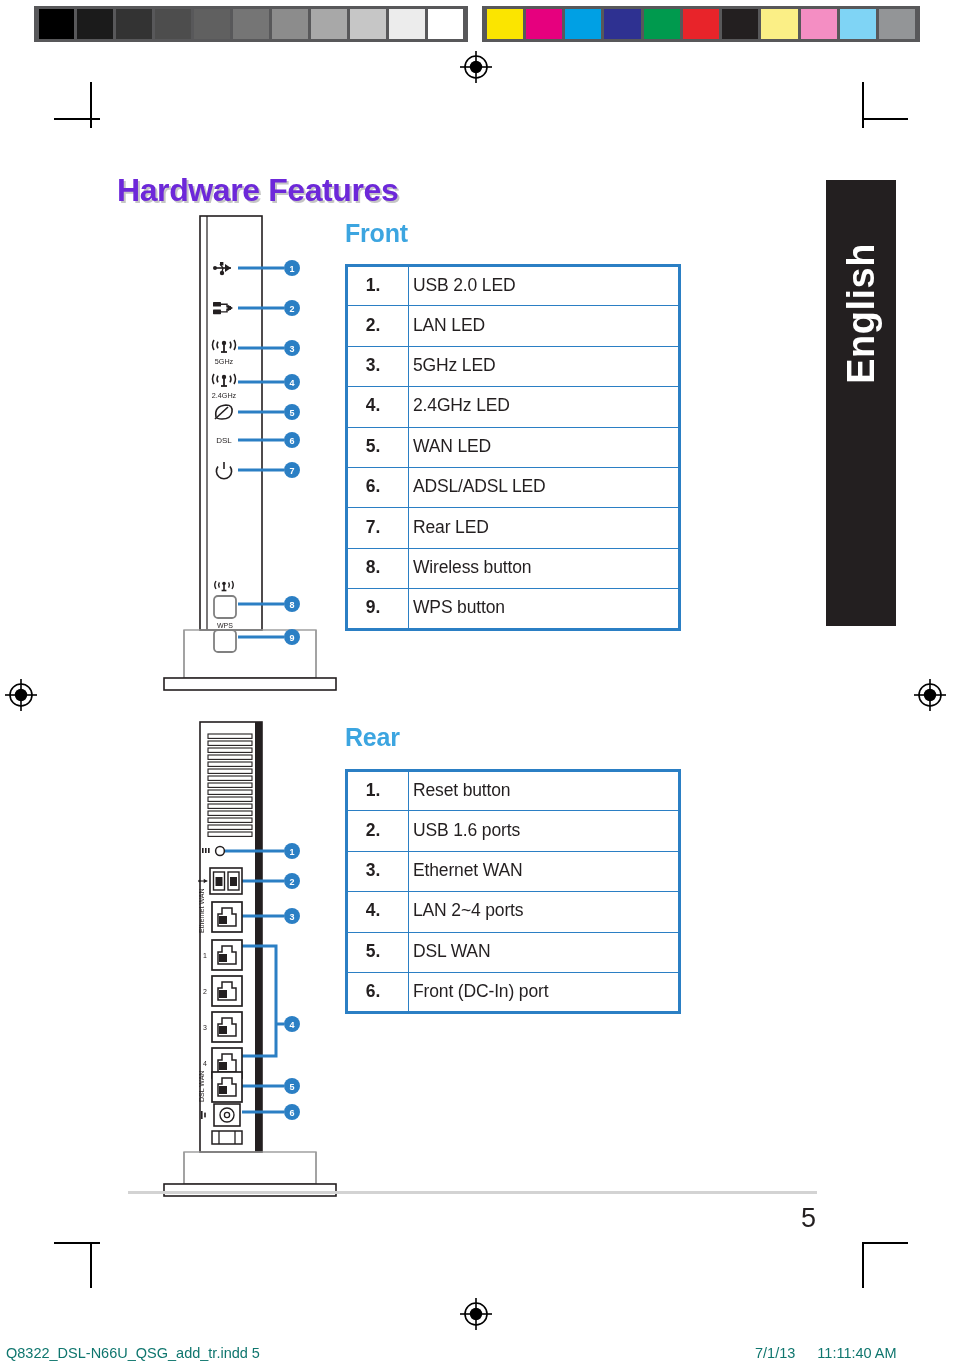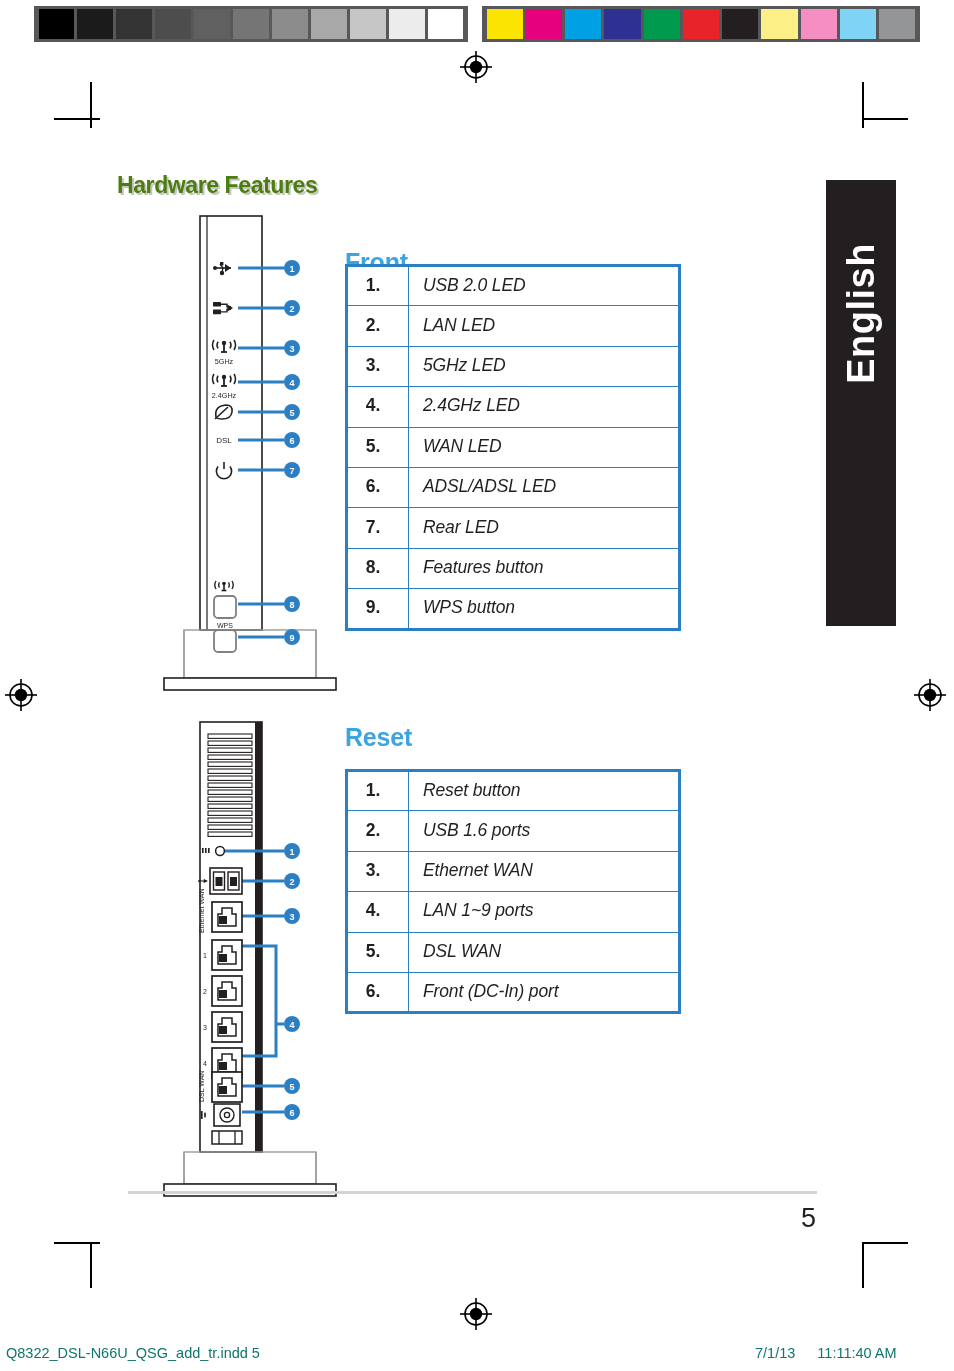--- a/index.html
+++ b/index.html
@@ -46,32 +46,32 @@
     white-space: nowrap;
     color: #ffffff;
     font-size: 38px;
     font-weight: bold;
     letter-spacing: .5px;
   }
 
   
   #title {
     position: absolute; left: 117px; top: 172px;
-    font-size: 23px; font-weight: bold;
-    color: #4d7c0f;
+    font-size: 32px; font-weight: bold;
+    color: #6d28d9;
     letter-spacing: -.4px;
     text-shadow: 2px 2px 0 rgba(150,150,150,.55);
   }
   .sub-head {
     position: absolute;
     font-size: 25px; font-weight: bold;
     color: #3ca5e0;
     letter-spacing: -.2px;
   }
-  #head-front { left: 345px; top: 219px; margin-top: 29px; }
+  #head-front { left: 345px; top: 219px; }
   #head-rear  { left: 345px; top: 723px; }
 
   
   .spec-table {
     position: absolute;
     border: 3px solid #2b7fc4;
     border-collapse: collapse;
     background: #ffffff;
     width: 336px;
   }
@@ -87,24 +87,23 @@
     font-weight: normal;
   }
   .spec-table td.num {
     width: 62px;
     text-align: center;
     font-weight: bold;
     border-left: none;
     padding-right: 10px;
   }
   .spec-table td.txt {
-    padding-left: 14px;
+    padding-left: 4px;
     border-right: none;
     letter-spacing: -.15px;
-    font-style: italic;
   }
   .spec-table tr:first-child td { border-top: none; }
   .spec-table tr:last-child td { border-bottom: none; }
 
   
   .device { position: absolute; }
   #dev-front { left: 150px; top: 212px; }
   #dev-rear  { left: 150px; top: 718px; }
 
   
@@ -242,21 +241,21 @@
         <tr>
           <td class="num">6.</td>
           <td class="txt">ADSL/ADSL LED</td>
         </tr>
         <tr>
           <td class="num">7.</td>
           <td class="txt">Rear LED</td>
         </tr>
         <tr>
           <td class="num">8.</td>
-          <td class="txt">Features button</td>
+          <td class="txt">Wireless button</td>
         </tr>
         <tr>
           <td class="num">9.</td>
           <td class="txt">WPS button</td>
         </tr>
       </tbody>
     </table>
 
   <div class="device" id="dev-front">
     <svg width="200" height="480" viewBox="0 0 200 480">
@@ -362,39 +361,39 @@
         <circle cx="142" cy="258" r="8" fill="#2b7fc4"></circle>
           <text x="142" y="261.5" font-size="9" font-weight="bold" fill="#fff" text-anchor="middle" font-family="Liberation Sans, sans-serif">7</text>
         <circle cx="142" cy="392" r="8" fill="#2b7fc4"></circle>
           <text x="142" y="395.5" font-size="9" font-weight="bold" fill="#fff" text-anchor="middle" font-family="Liberation Sans, sans-serif">8</text>
         <circle cx="142" cy="425" r="8" fill="#2b7fc4"></circle>
           <text x="142" y="428.5" font-size="9" font-weight="bold" fill="#fff" text-anchor="middle" font-family="Liberation Sans, sans-serif">9</text>
       </g>
     </svg>
   </div>
 
-  <div class="sub-head" id="head-rear">Reset</div>
+  <div class="sub-head" id="head-rear">Rear</div>
 
   <table class="spec-table" id="tbl-rear">
       <tbody>
         <tr>
           <td class="num">1.</td>
           <td class="txt">Reset button</td>
         </tr>
         <tr>
           <td class="num">2.</td>
           <td class="txt">USB 1.6 ports</td>
         </tr>
         <tr>
           <td class="num">3.</td>
           <td class="txt">Ethernet WAN</td>
         </tr>
         <tr>
           <td class="num">4.</td>
-          <td class="txt">LAN 1~9 ports</td>
+          <td class="txt">LAN 2~4 ports</td>
         </tr>
         <tr>
           <td class="num">5.</td>
           <td class="txt">DSL WAN</td>
         </tr>
         <tr>
           <td class="num">6.</td>
           <td class="txt">Front (DC-In) port</td>
         </tr>
       </tbody>

